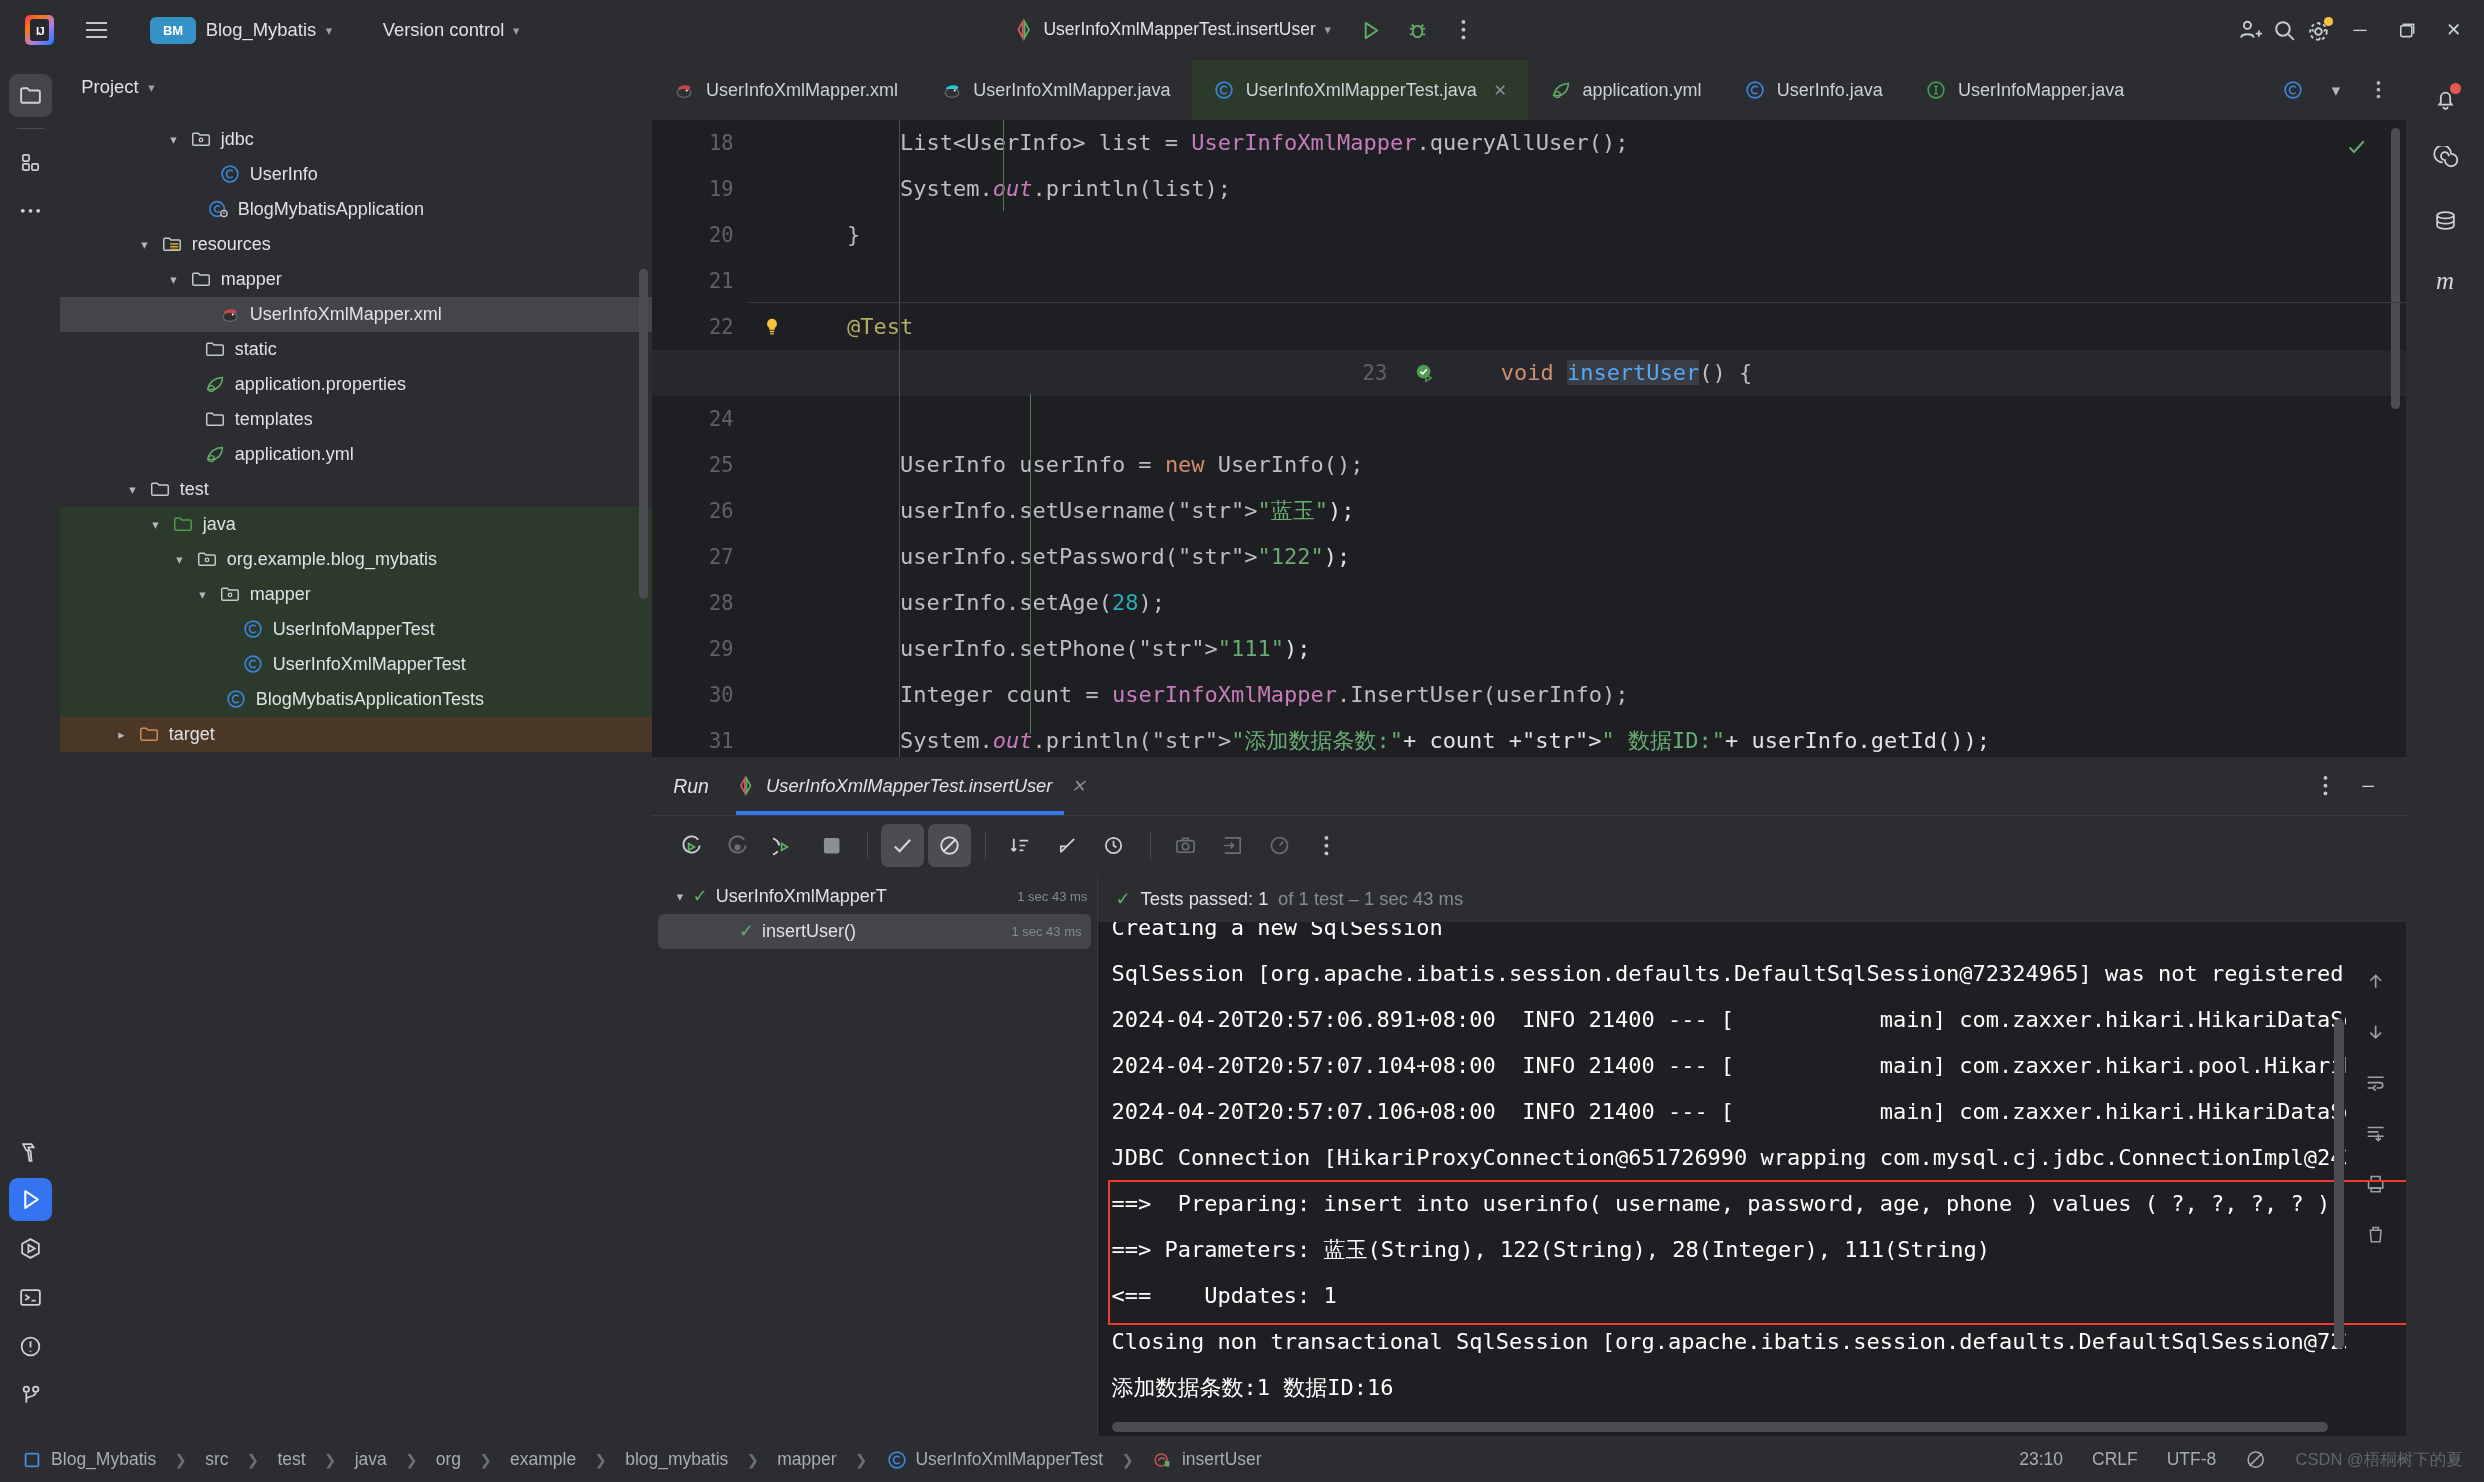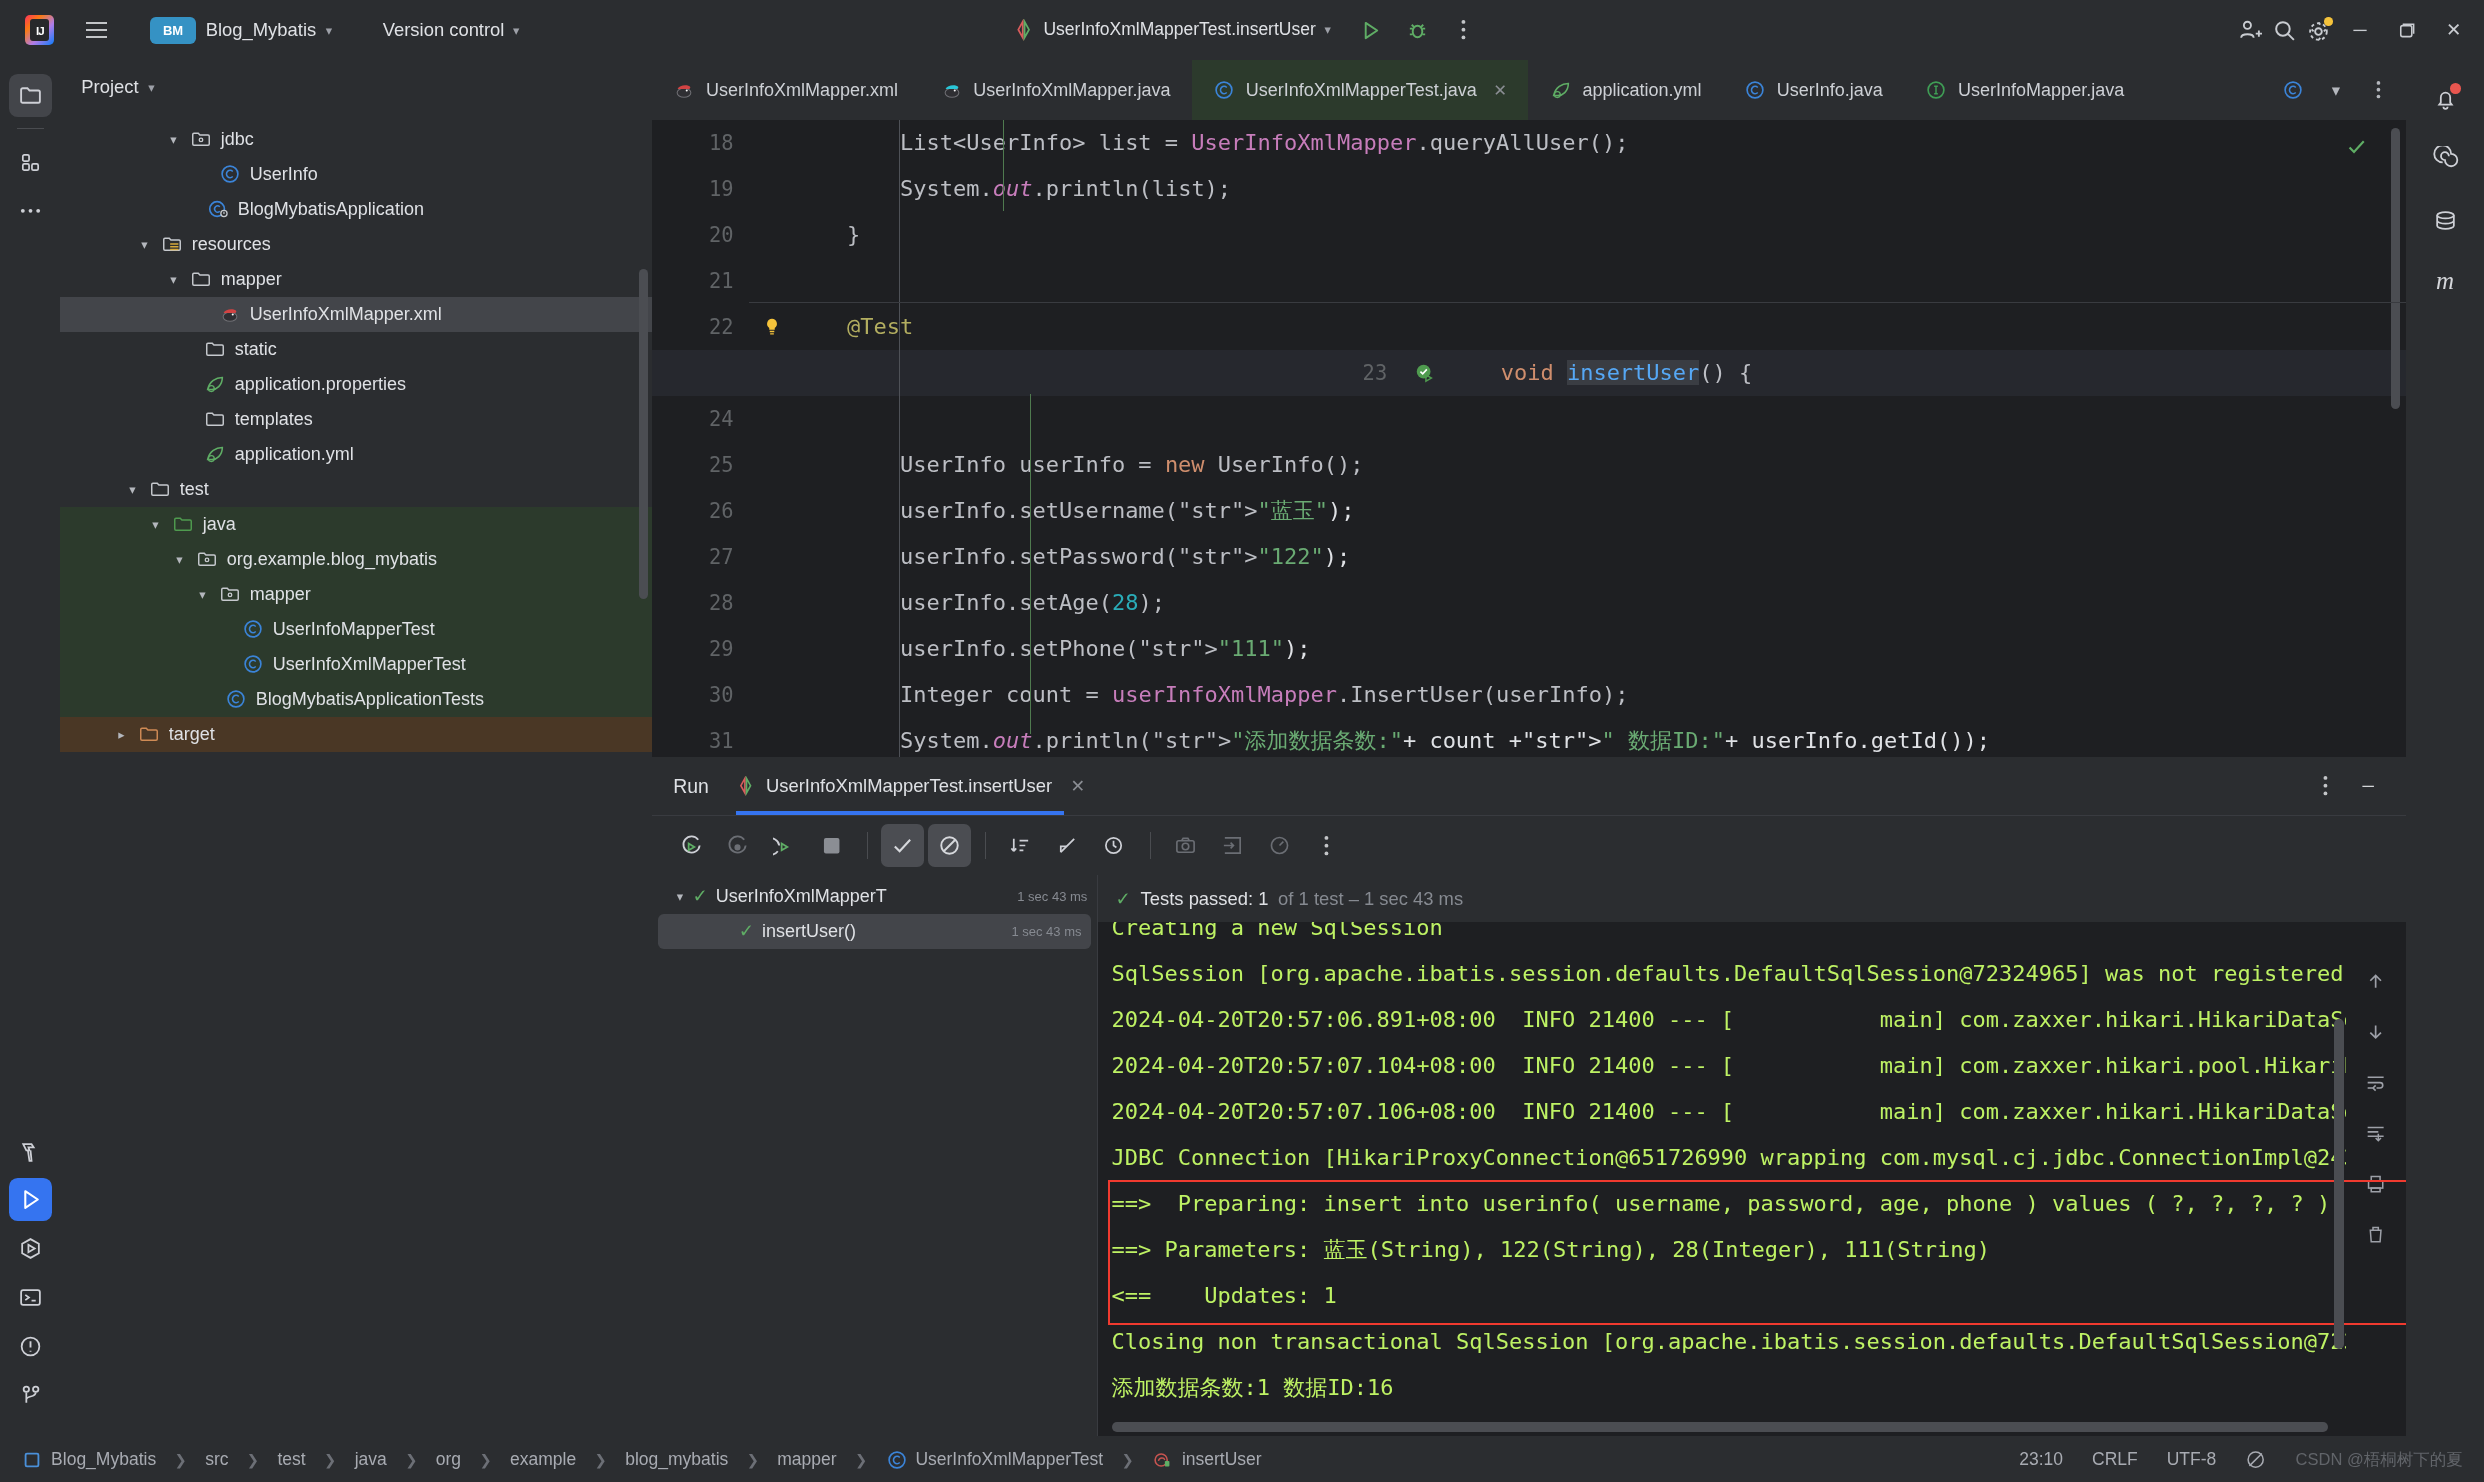--- a/index.html
+++ b/index.html
@@ -90,21 +90,21 @@
   .codetext { white-space:pre; color:#bcbec4; }
   .sep-line { position:absolute; left:97px; right:0; height:1px; background:#393b40;}
   .vline { position:absolute; background:#4e5157; width:1px; }
 
   
   .kw{color:#cf8e6d;} .str{color:#6aab73;} .num{color:#2aacb8;} .fld{color:#c77dbb;}
   .ann{color:#b3ae60;} .mth{color:#56a8f5;} .italic{font-style:italic;color:#c77dbb;}
 
   
   .runwin { height:679px; background:#2b2d30; display:flex; flex-direction:column; flex:0 0 679px;}
-  .rw-head { height:58px; display:flex; align-items:center; padding:0 21.3px; gap:27px; position:relative;}
+  .rw-head { height:58px; display:flex; align-items:center; padding:0 21.3px; gap:27px; position:relative;font-style:italic;}
   .rw-title { font-size:19.4px; color:#dfe1e5; }
   .rw-tab { display:flex; align-items:center; gap:10.7px; font-size:18.4px; color:#dfe1e5;
       height:58px; cursor:pointer; position:relative;}
   .rw-tab::after { content:""; position:absolute; left:0; right:21.3px; bottom:0; height:3.9px; background:#3574f0;}
   .rw-head-right { margin-left:auto; display:flex; align-items:center; gap:9.7px;}
   .rw-toolbar { height:60px; display:flex; align-items:center; gap:3.9px; padding:0 17.5px;
       border-top:1px solid #393b40;}
   .tbtn { width:43px;height:43px;display:flex;align-items:center;justify-content:center;
       border-radius:6.8px;cursor:pointer;color:#ced0d6;}
   .tbtn.on { background:#4b4d52; }
@@ -119,21 +119,21 @@
   .tt-time { margin-left:auto; color:#868a91; font-size:13px; }
   .chk { color:#5fad65; font-size:18.4px; margin-right:7.8px;}
 
   .console { flex:1; display:flex; flex-direction:column; min-width:0; background:#1e1f22;}
   .cons-head { height:47px; display:flex; align-items:center; gap:9.7px; padding:0 17.5px;
       background:#2b2d30; font-size:18.4px;}
   .cons-head .ok { color:#5fad65; font-size:18.4px;}
   .cons-head .dim { color:#868a91;}
   .cons-wrap { flex:1; display:flex; min-height:0; position:relative; overflow:hidden;}
   .cons-text { flex:1; padding:5.8px 0 0 13.6px; font-family:"DejaVu Sans Mono", monospace;
-      font-size:22px; line-height:46px; color:#bef264; white-space:pre; overflow:hidden;}
+      font-size:22px; line-height:46px; color:#ffffff; white-space:pre; overflow:hidden;}
   .cons-side { width:60px; flex:0 0 60px; background:#1e1f22; display:flex; flex-direction:column;
       align-items:center; padding-top:41px; gap:13.6px;}
   .csbtn { width:37px;height:37px;display:flex;align-items:center;justify-content:center;
       color:#9da0a8;cursor:pointer;}
   .redbox { position:absolute; border:2.9px solid #f03a2f; pointer-events:none; }
   .cons-scroll-v { position:absolute; right:62px; width:9.7px; background:#4b4d52; border-radius:4.9px;}
   .cons-scroll-h { position:absolute; bottom:3.9px; height:9.7px; background:#4b4d52; border-radius:4.9px;}
 
   
   .statusbar { height:47px; background:#2b2d30; display:flex; align-items:center;

